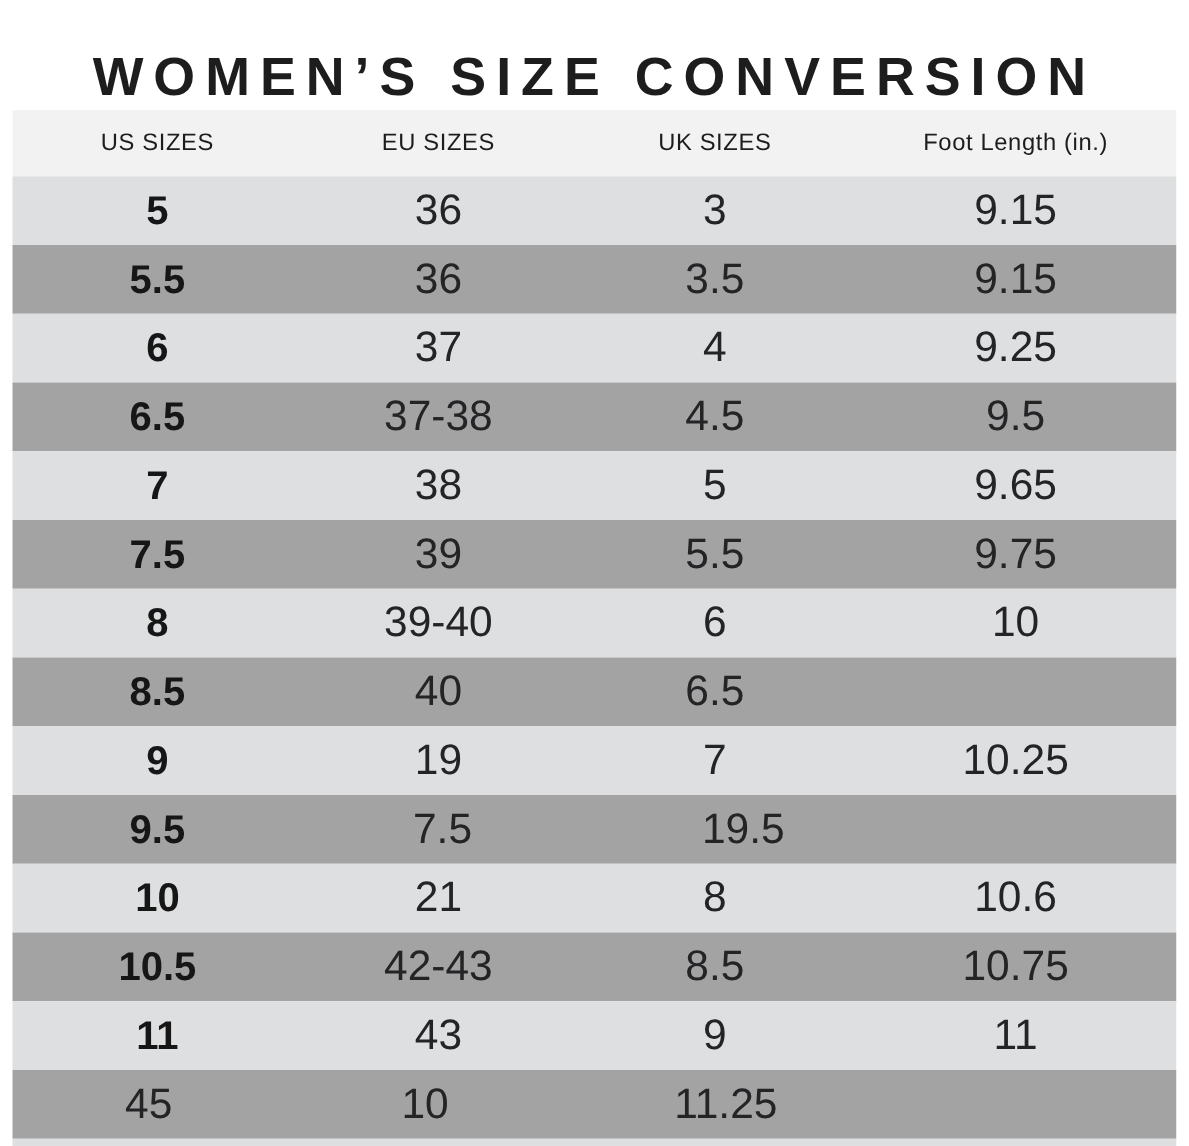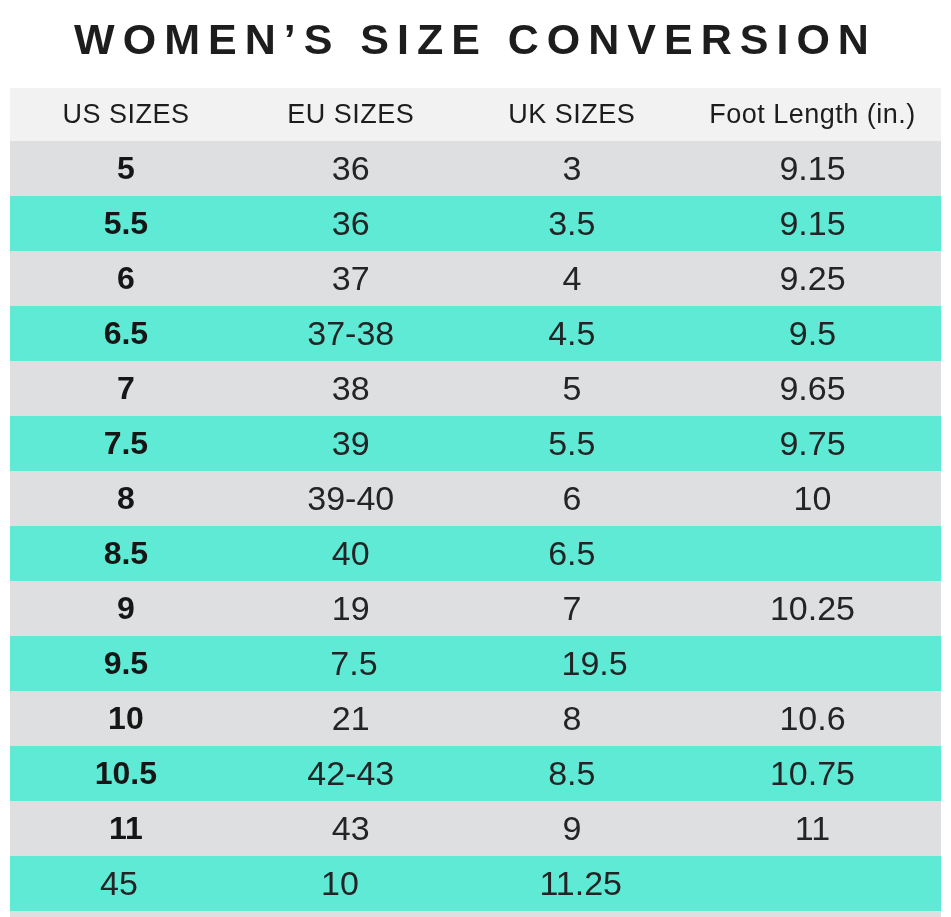--- a/index.html
+++ b/index.html
@@ -14,47 +14,48 @@
   .title {
     padding-top: 16px;
     height: 50px;
     text-align: center;
     font-size: 43px;
     font-weight: 700;
     letter-spacing: 8px;
     line-height: 46px;
     color: #1d1d1d;
     white-space: nowrap;
+    margin-top: 23px;
   }
   .size-table {
     position: absolute;
     left: 10px;
     top: 88px;
     width: 931px;
   }
   .thead {
     display: flex;
     align-items: center;
     height: 53px;
     background: #f2f2f3;
-    font-size: 27px;
+    font-size: 19px;
     font-weight: 400;
     letter-spacing: 0.5px;
     color: #1d1d1f;
   }
   .row {
     display: flex;
     align-items: center;
     height: 55px;
     font-size: 34px;
     font-weight: 400;
     color: #242427;
   }
   .row.dark  { background: #dedfe0; }
-  .row.light { background: #5eead4; }
+  .row.light { background: #a3a3a3; }
   .c1, .c2, .c3, .c4 { text-align: center; }
   .c1 { width: 24.9%; }
   .c2 { width: 23.4%; }
   .c3 { width: 24.1%; }
   .c4 { width: 27.6%; }
   .row .c1 {
     font-weight: 700;
     font-size: 32px;
     color: #161616;
   }

